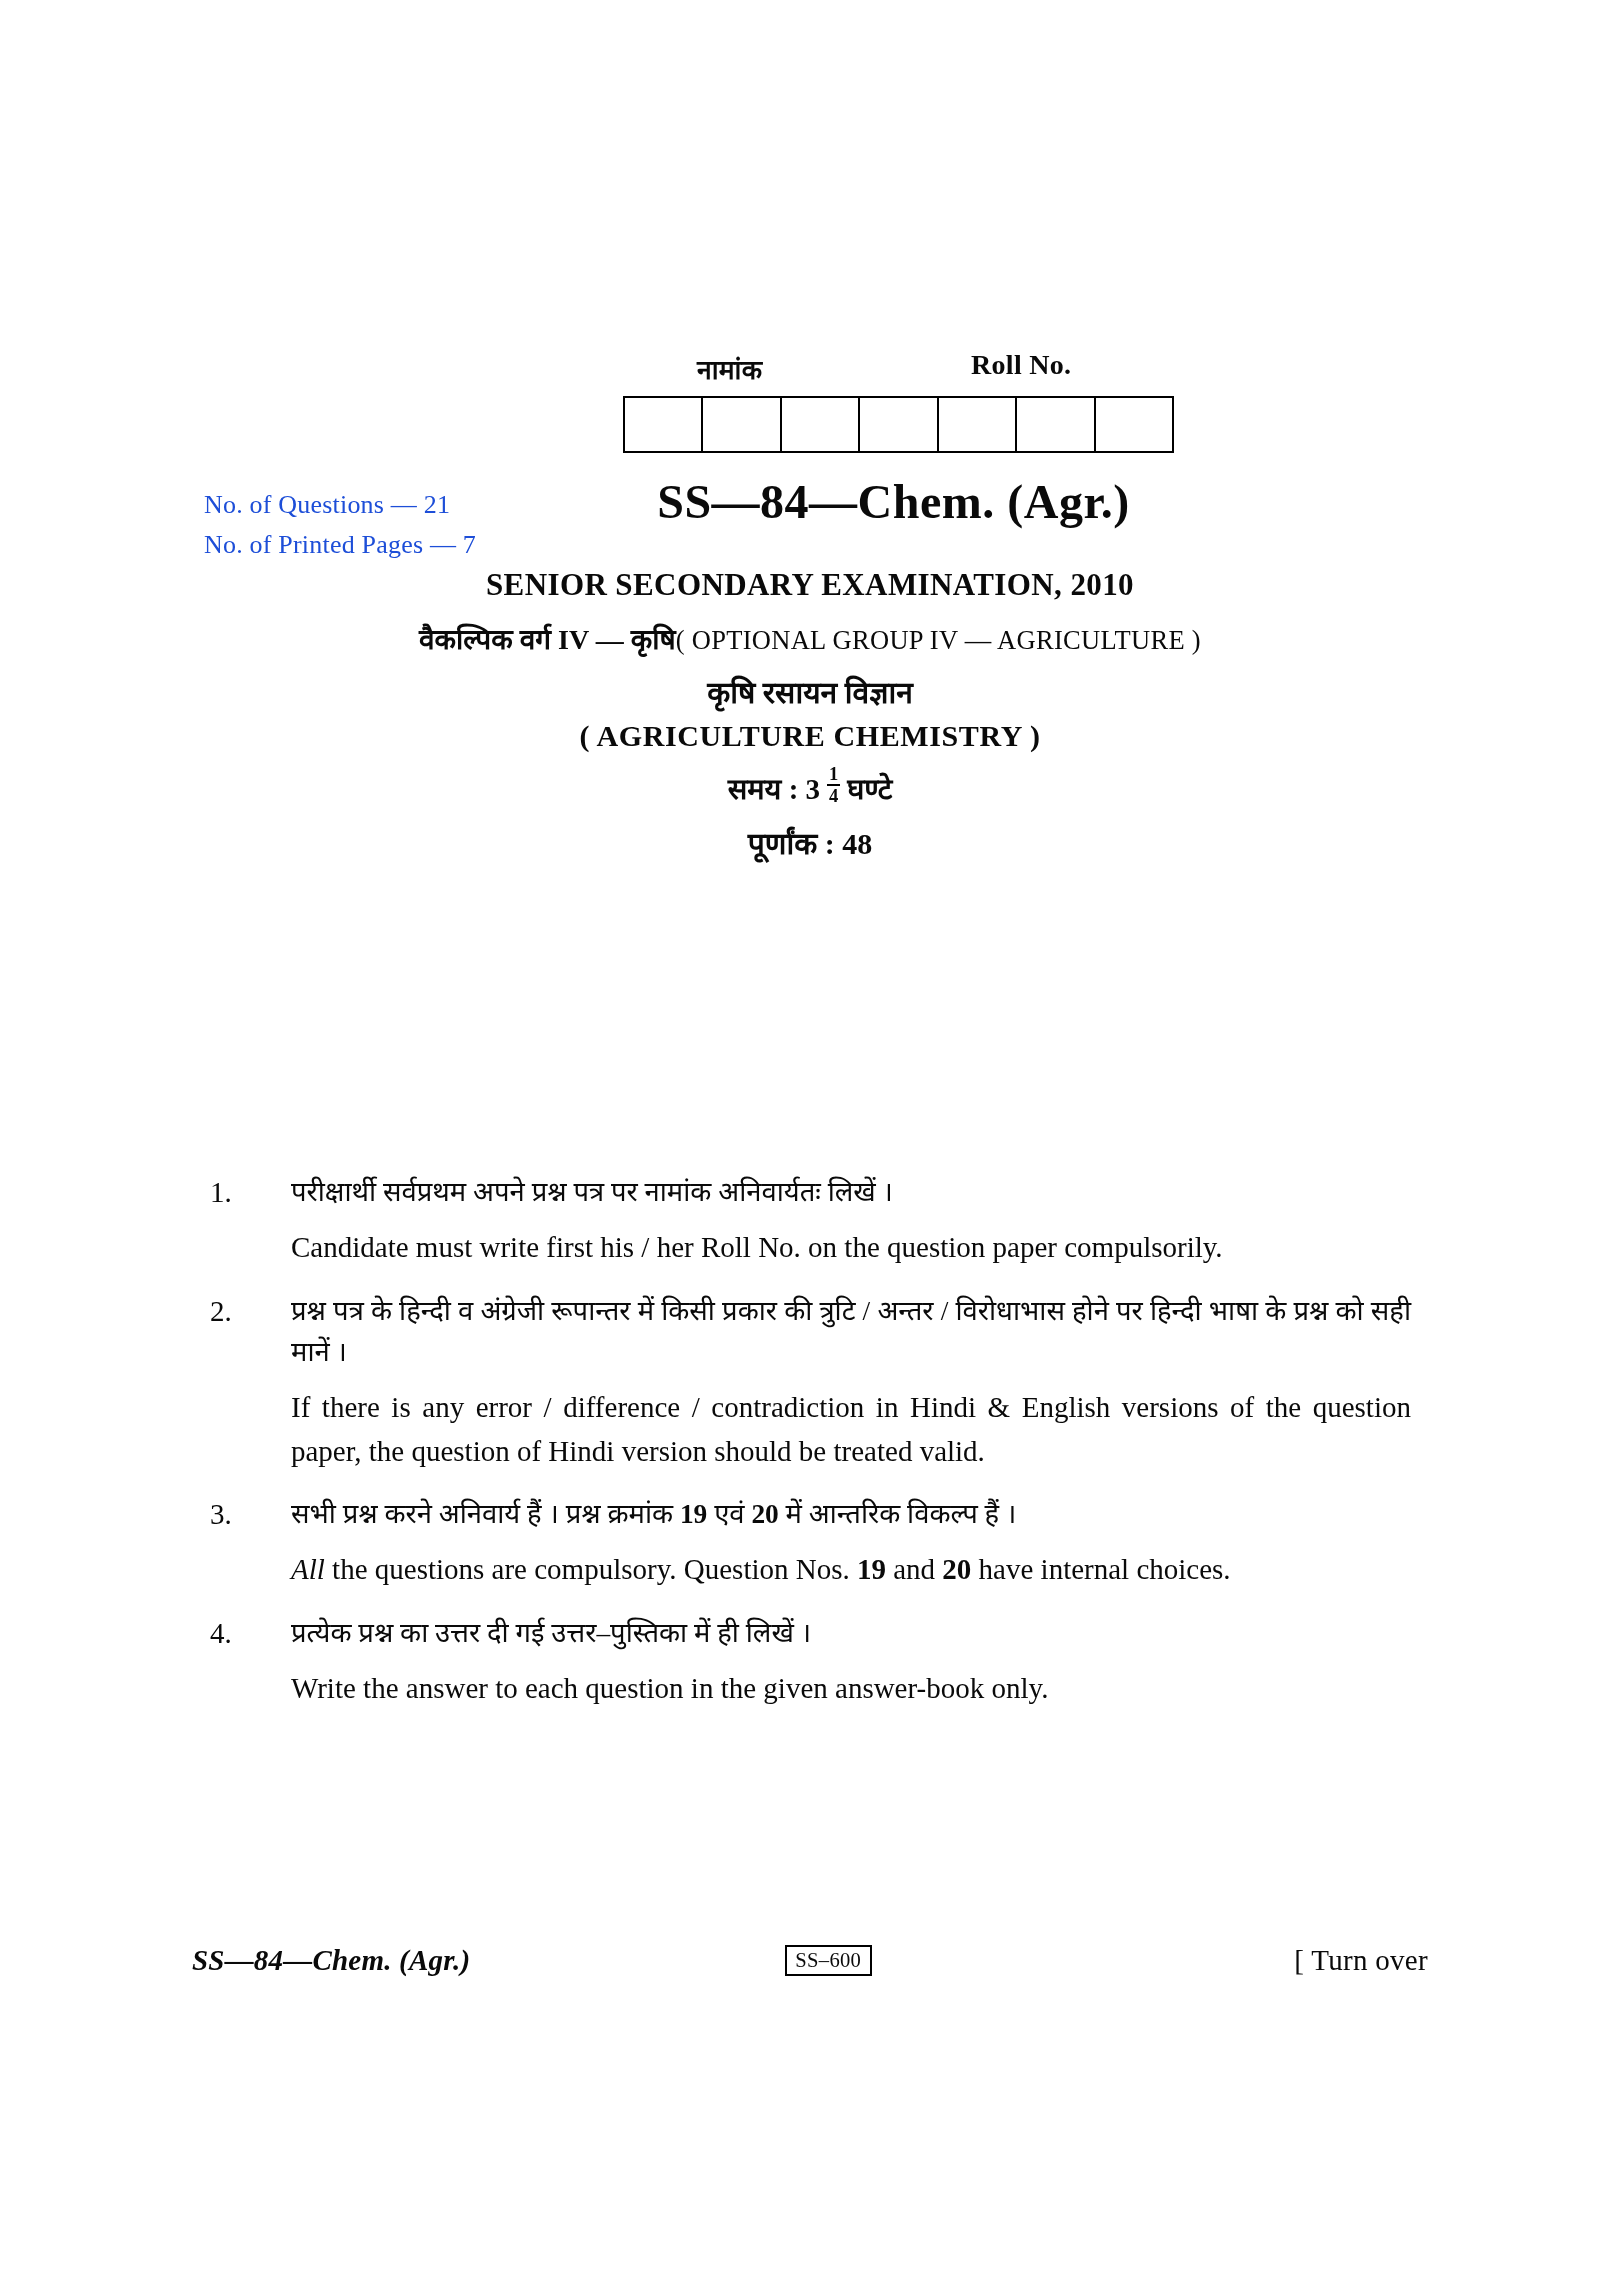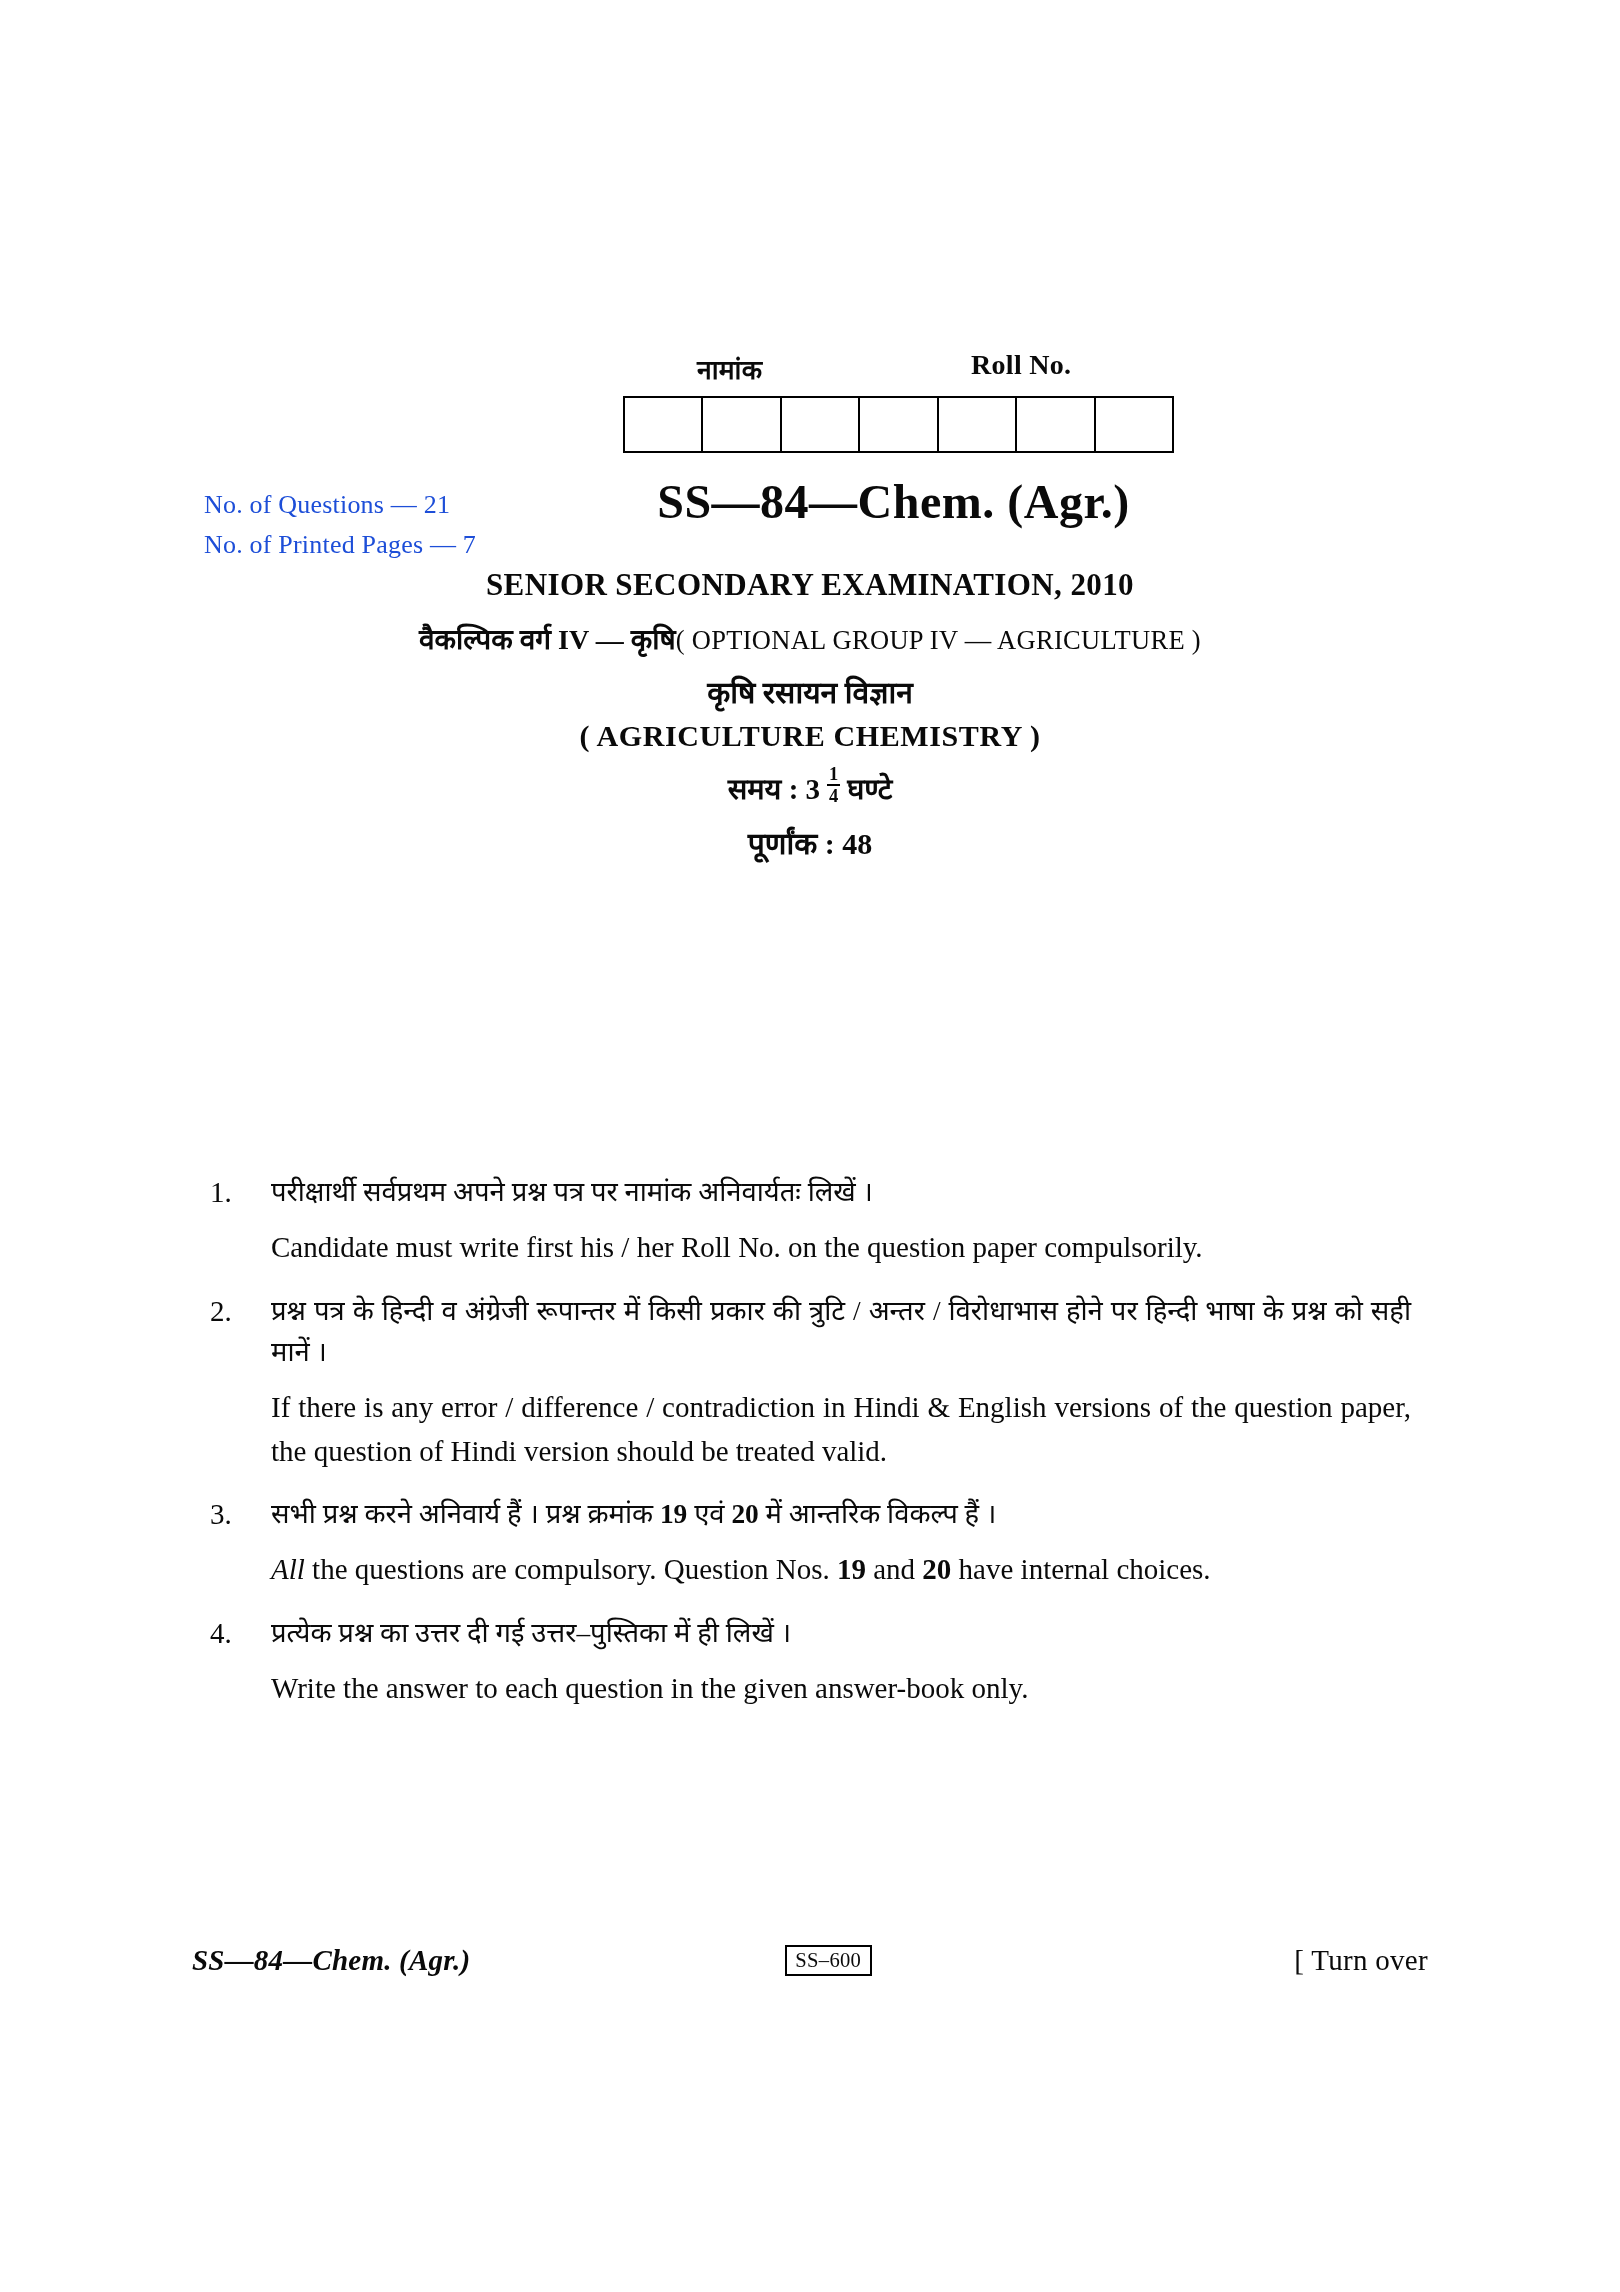--- a/index.html
+++ b/index.html
@@ -186,20 +186,21 @@
     margin-bottom: 21.6px;
   }
   .instr-num {
     width: 61px;
     flex: 0 0 61px;
     font-size: 29px;
     line-height: 1.42;
   }
   .instr-body {
     flex: 1 1 auto;
+    margin-left: 20px;
   }
   .line-hi {
     font-size: 27.4px;
     line-height: 1.50;
     margin-bottom: 11.8px;
     text-align: justify;
     text-align-last: left;
   }
   .line-en {
     font-size: 29px;

